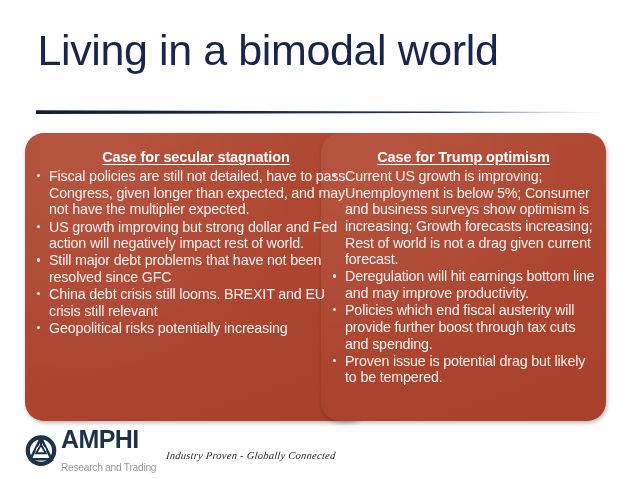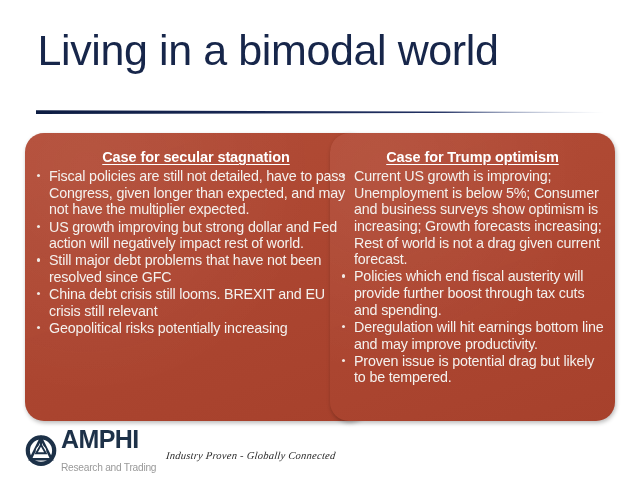--- a/index.html
+++ b/index.html
@@ -64,21 +64,21 @@
     content:"";
     position:absolute;
     inset:0;
     border-radius:19px;
     pointer-events:none;
     background:
       radial-gradient(circle at 18% 12%, rgba(255,255,255,0.055), rgba(255,255,255,0) 60%),
       linear-gradient(160deg, rgba(255,255,255,0.04), rgba(0,0,0,0.05));
   }
   #panel-left  { left: 25px;  width: 342px; }
-  #panel-right { left: 330px; width: 285px; }
+  #panel-right { left: 321px; width: 285px; }
 
   .panel-heading {
     position: relative;
     z-index: 2;
     text-align: center;
     color: #ffffff;
     font-size: 14.5px;
     font-weight: bold;
     text-decoration: underline;
     text-underline-offset: 2px;
@@ -197,22 +197,22 @@
         <li><span class="bullet-dot"></span><span>Still major debt problems that have not been resolved since GFC</span></li>
         <li><span class="bullet-dot"></span><span>China debt crisis still looms. BREXIT and EU crisis still relevant</span></li>
         <li><span class="bullet-dot"></span><span>Geopolitical risks potentially increasing</span></li>
       </ul>
   </div>
 
   <div class="panel" id="panel-right">
     <div class="panel-heading">Case for Trump optimism</div>
     <ul class="bullets" id="right-bullets">
         <li><span class="bullet-dot"></span><span>Current US growth is improving; Unemployment is below 5%; Consumer and business surveys show optimism is increasing; Growth forecasts increasing; Rest of world is not a drag given current forecast.</span></li>
+        <li><span class="bullet-dot"></span><span>Deregulation will hit earnings bottom line and may improve productivity.</span></li>
         <li><span class="bullet-dot"></span><span>Policies which end fiscal austerity will provide further boost through tax cuts and spending.</span></li>
-        <li><span class="bullet-dot"></span><span>Deregulation will hit earnings bottom line and may improve productivity.</span></li>
         <li><span class="bullet-dot"></span><span>Proven issue is potential drag but likely to be tempered.</span></li>
       </ul>
   </div>
 
   <div id="footer">
 
     <div class="logo-block">
       <span class="logo-mark">
         <svg width="34" height="34" viewBox="0 0 34 34" xmlns="http://www.w3.org/2000/svg" aria-hidden="true">
           <circle cx="17" cy="17.6" r="13.2" fill="none" stroke="#1d3148" stroke-width="4.2"></circle>

